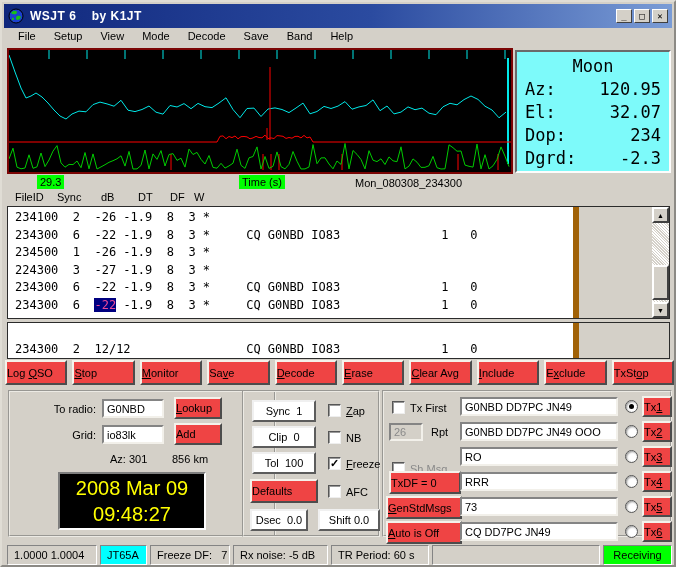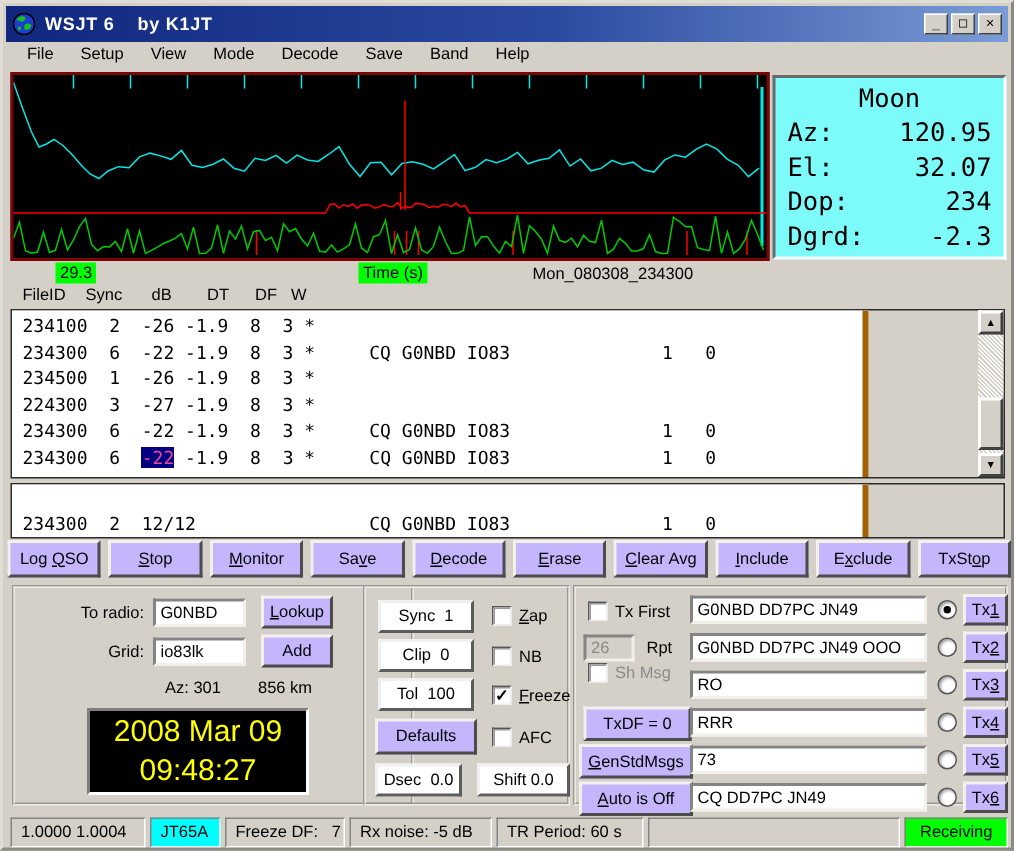--- a/index.html
+++ b/index.html
@@ -26,34 +26,34 @@
   .moontitle{text-align:center;line-height:23px;}
   .moonrow{display:flex;justify-content:space-between;line-height:23px;white-space:pre;}
   .labelsrow{position:absolute;left:0;top:173px;width:676px;height:17px;}
   .greenlabel{position:absolute;top:0;padding:1px 3px;color:#000;}
   .filelabel{position:absolute;top:2px;left:353px;}
   
   .tblheader{position:absolute;left:0;top:189px;width:676px;height:14px;}
   .tblheader span{position:absolute;top:0;}
   .txtpanel{position:absolute;background:#d4d0c8;border:1px solid #2b2b2b;}
   .whitearea{position:absolute;left:0;top:0;bottom:0;width:571px;background:#fff;
-    border-right:4px solid #a16207;padding:2px 0 0 7px;overflow:hidden;}
+    border-right:6px solid #a16207;padding:2px 0 0 7px;overflow:hidden;}
   pre.row{margin:0;font-family:"DejaVu Sans Mono",monospace;font-size:12px;line-height:17.5px;white-space:pre;}
   .selcell{background:#000080;color:#ec4899;}
   
   .sbar{position:absolute;right:0;top:0;width:17px;bottom:0;
     background:repeating-linear-gradient(45deg,#ffffff 0 1px,#d4d0c8 1px 2px);}
   .sbtn{position:absolute;left:0;width:17px;height:16px;background:#d4d0c8;
     border:2px solid;border-color:#fff #404040 #404040 #fff;font-size:7px;
     display:flex;align-items:center;justify-content:center;color:#000;}
   .sthumb{position:absolute;left:0;top:58px;width:17px;height:35px;background:#d4d0c8;
     border:2px solid;border-color:#fff #404040 #404040 #fff;}
   
-  .btn{background:#c4b5fd;border:2px solid;border-color:#f4f1ea #4c4c4c #4c4c4c #f4f1ea;
-    display:flex;align-items:center;justify-content:center;white-space:pre;font-size:11px;color:#000;}
+  .btn{background:#ef4444;border:2px solid;border-color:#f4f1ea #4c4c4c #4c4c4c #f4f1ea;
+    display:flex;align-items:center;justify-content:flex-start;white-space:pre;font-size:11px;color:#000;}
   .btnrow{position:absolute;left:3px;top:358px;width:669px;height:25px;display:flex;gap:5px;}
   .btnrow .btn{flex:1;}
   .k{text-decoration:underline;}
   
   .frame{position:absolute;border:2px groove #eceae4;}
   .flabel{position:absolute;white-space:pre;}
   .inp{position:absolute;background:#fff;border:2px solid;border-color:#848484 #f2f0ea #f2f0ea #848484;
     padding:0 3px;display:flex;align-items:center;white-space:pre;overflow:hidden;}
   .inp.disabled{background:#d4d0c8;color:#8a8a8a;}
   .valbox{position:absolute;background:#fff;border:2px solid;border-color:#f0f0f0 #5c5c5c #5c5c5c #f0f0f0;
@@ -247,21 +247,21 @@
     <div class="valbox" style="left:74px;top:117px;width:62px;height:22px;">Shift 0.0</div>
   </div>
 
   <div class="frame" style="left:380px;top:388px;width:290px;height:147px;">
     <div class="cb" style="left:8px;top:9px;">
       <span class="cbbox"></span>
       <span>Tx First</span>
     </div>
     <div class="inp disabled" style="left:5px;top:31px;width:34px;height:18px;">26</div>
     <span class="flabel" style="left:47px;top:34px;">Rpt</span>
-    <div class="cb disabled" style="left:8px;top:50px;">
+    <div class="cb disabled" style="left:8px;top:70px;">
       <span class="cbbox"></span>
       <span>Sh Msg</span>
     </div>
     <div class="btn" style="position:absolute;left:5px;top:79px;width:72px;height:23px;">TxDF = 0</div>
     <div class="btn" style="position:absolute;left:2px;top:104px;width:76px;height:23px;"><span></span><span class="k">G</span><span>enStdMsgs</span></div>
     <div class="btn" style="position:absolute;left:2px;top:129px;width:76px;height:23px;"><span></span><span class="k">A</span><span>uto is Off</span></div>
 
     <div class="inp" style="left:76px;top:5px;width:158px;height:19px;">G0NBD DD7PC JN49</div>
     <span class="rb checked" style="left:241px;top:8px;"></span>
     <div class="btn" style="position:absolute;left:258px;top:4px;width:30px;height:21px;"><span>Tx</span><span class="k">1</span></div>

